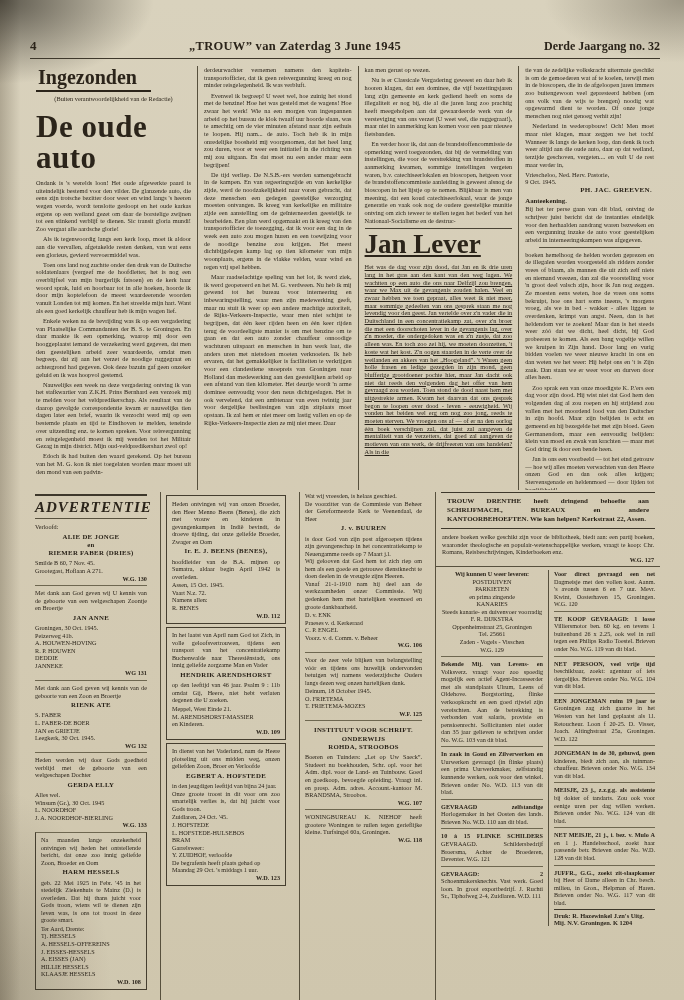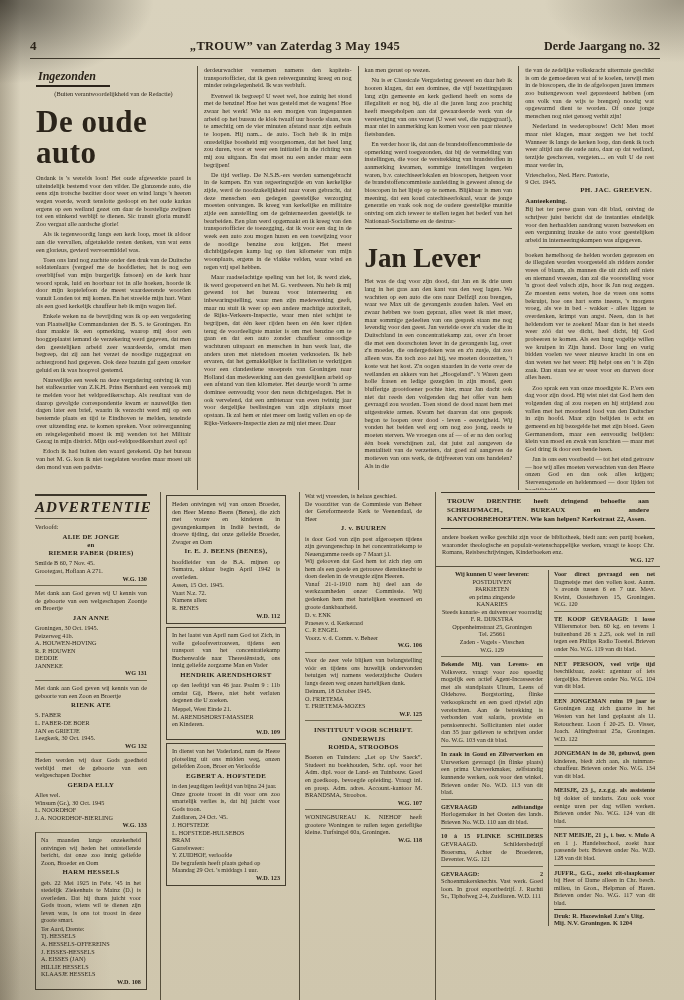--- a/index.html
+++ b/index.html
@@ -20,24 +20,24 @@
   .hd .mast{flex:1;text-align:center;font-size:12.5px;letter-spacing:.3px;}
   .hd .iss{width:170px;text-align:right;font-size:12px;margin-top:13px;}
   .hd-rule{border-bottom:1.6px solid #3e382b;margin:4px 0 7px;}
   
   .main{display:flex;height:424px;overflow:hidden;}
   .col{box-sizing:border-box;padding:0 6px;overflow:hidden;}
   .col+.col{border-left:1px solid #57503d;}
   .c1{width:26.5%;}.c2{width:25.5%;}.c3{width:25.5%;}.c4{width:22.5%;}
   p.b{font-size:6.3px;line-height:1.22;text-align:justify;margin:0 0 2.5px;text-indent:7px;}
   p.b.ni{text-indent:0;}
-  .rubric{font-style:italic;font-weight:bold;font-size:12px;border-bottom:2px solid #2b241a;display:inline-block;padding:0 14px 1px 2px;margin:0 0 3px;}
+  .rubric{font-weight:bold;font-size:20px;border-bottom:2px solid #2b241a;display:inline-block;padding:0 14px 1px 2px;margin:0 0 3px;}
   .rubnote{font-size:6.3px;text-align:center;margin:0 0 3px;}
   h1.big{font-size:31px;font-weight:bold;letter-spacing:.5px;margin:9px 0 6px;line-height:1;}
-  .jl-block{border-top:1.5px solid #4a4334;margin-top:4px;padding-top:16px;}
+  .jl-block{border-top:1.5px solid #4a4334;margin-top:4px;padding-top:2px;text-decoration:underline;}
   h2.jl{font-size:27px;font-weight:bold;margin:0 0 5px;line-height:1;}
   .signoff{font-size:6.3px;white-space:pre-line;margin:3px 0 1px;}
   .signature{font-size:7px;font-weight:bold;text-align:right;margin:1px 2px 3px 0;letter-spacing:.3px;}
   .mini-rule{border-bottom:1px solid #57503d;margin:3px 14px;}
   .note-h{font-size:6.8px;font-weight:bold;margin:1px 0;}
   
   .ads{display:flex;height:508px;overflow:hidden;margin-top:2px;}
   .acol{box-sizing:border-box;padding:0 5px;overflow:hidden;}
   .acol+.acol{border-left:1px solid #57503d;margin-left:8px;}
   .ca{width:20%;}.cb{width:21.5%;}.cc{width:21%;}.cde{width:37%;padding:0;}
@@ -67,21 +67,21 @@
   .cl.centered{text-align:center;}
   .imprint{border-top:1.4px solid #3e382b;font-size:6.4px;font-weight:bold;padding-top:2px;margin-top:3px;}
 </style>
 </head>
 <body>
 
 <div class="page">
 
   <div class="hd">
     <div class="pn">4</div>
-    <div class="mast">„TROUW” van Zaterdag 3 May 1945</div>
+    <div class="mast">„TROUW” van Zaterdag 3 June 1945</div>
     <div class="iss">Derde Jaargang no. 32</div>
   </div>
   <div class="hd-rule"></div>
 
   <div class="main">
 
     <div class="col c1">
       <div class="rubric">Ingezonden</div>
       <div class="rubnote">(Buiten verantwoordelijkheid van de Redactie)</div>
       <h1 class="big">De oude auto</h1>

